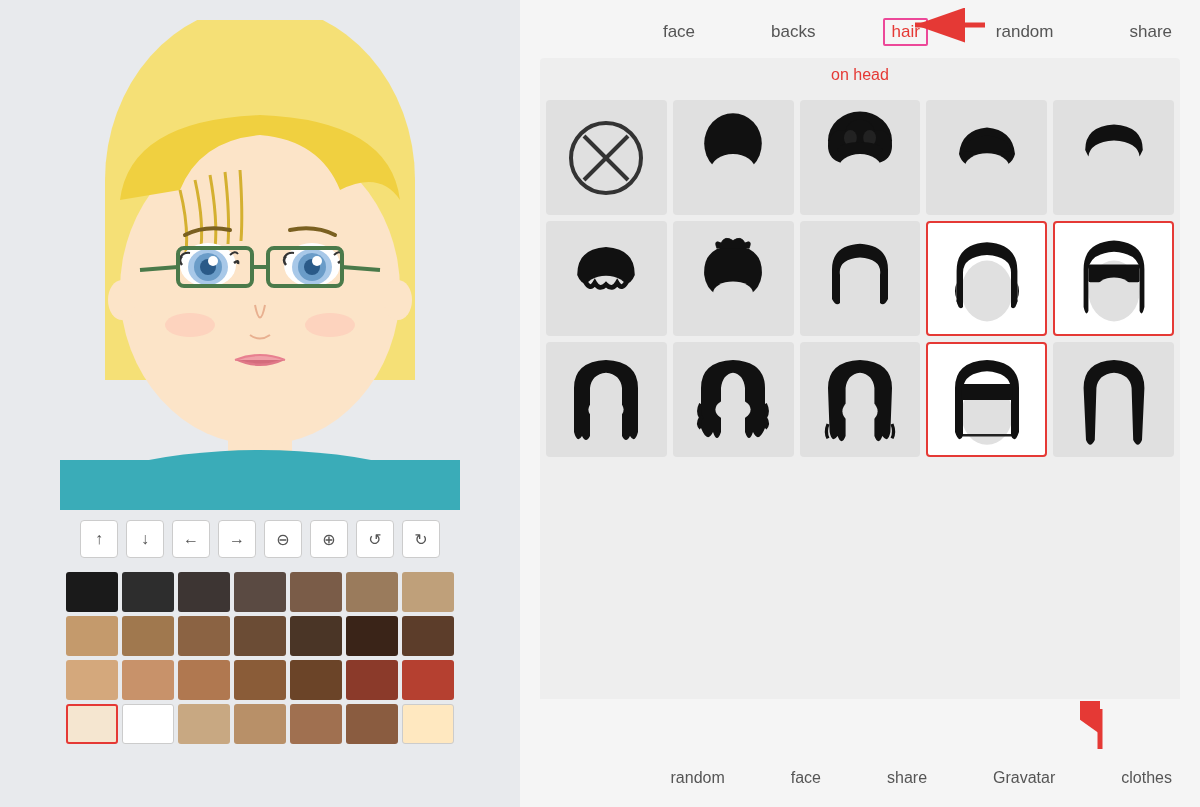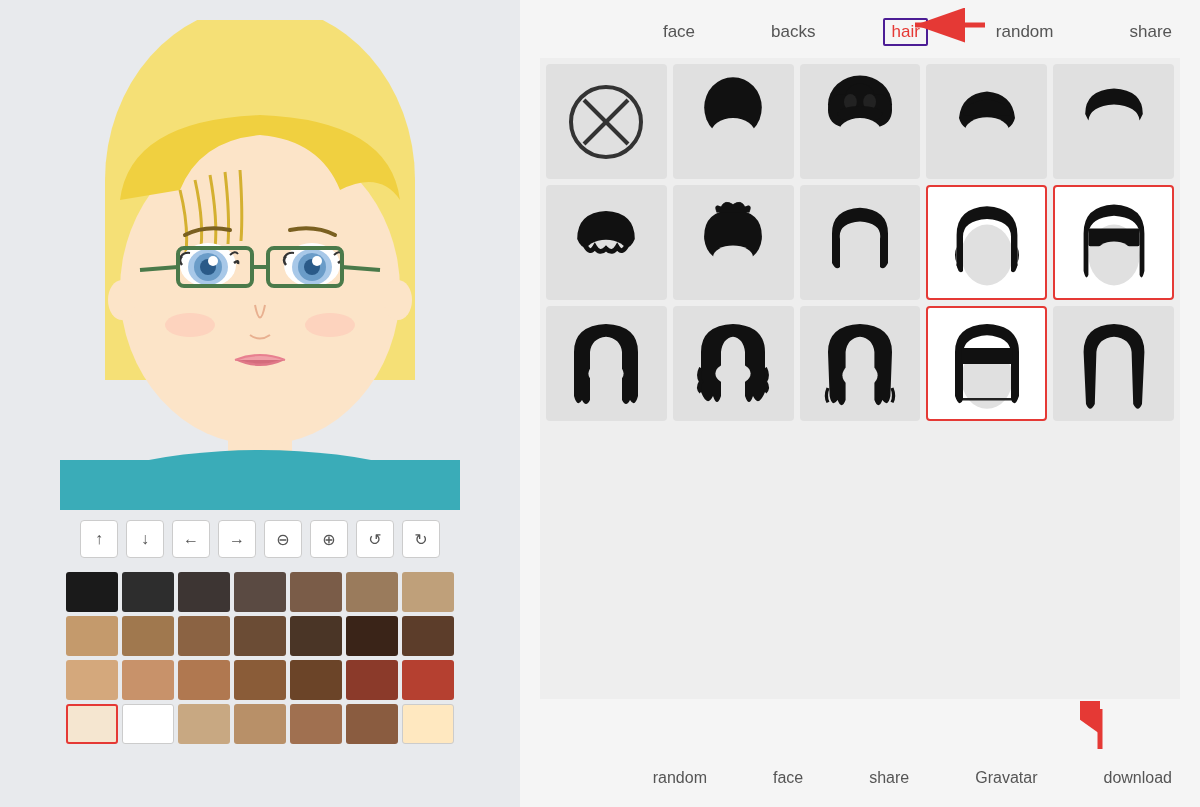--- a/index.html
+++ b/index.html
@@ -100,21 +100,21 @@
     .nav-item {
       font-size: 17px;
       color: #555;
       cursor: pointer;
       padding: 4px 8px;
       border-radius: 2px;
     }
 
     .nav-item.active {
       color: #e53935;
-      border: 2px solid #4c1d95;
+      border: 2px solid #ec4899;
       padding: 2px 6px;
     }
 
     .section-label {
       text-align: center;
       font-size: 16px;
       color: #e53935;
       padding: 8px 0 10px;
       background: #eeeeee;
       border-radius: 4px 4px 0 0;
@@ -318,20 +318,21 @@
   </div>
 
   <div class="top-nav">
     <span class="nav-item">face</span>
     <span class="nav-item">backs</span>
     <span class="nav-item active">hair</span>
     <span class="nav-item">random</span>
     <span class="nav-item">share</span>
   </div>
 
+  <div class="section-label">on head</div>
 
   <div class="hair-grid-container">
     <div class="hair-grid">
 
       <div class="hair-cell none-cell">
         <svg viewBox="0 0 80 80" width="70" height="70">
           <circle cx="40" cy="40" r="35" fill="none" stroke="#333" stroke-width="4"></circle>
           <line x1="18" y1="18" x2="62" y2="62" stroke="#333" stroke-width="4"></line>
           <line x1="62" y1="18" x2="18" y2="62" stroke="#333" stroke-width="4"></line>
         </svg>
@@ -488,15 +489,15 @@
       </defs>
       <line x1="20" y1="48" x2="20" y2="8" stroke="#e53935" stroke-width="5" marker-end="url(#arrowhead2)"></line>
     </svg>
   </div>
 
   <div class="bottom-nav">
     <span class="bottom-btn">random</span>
     <span class="bottom-btn">face</span>
     <span class="bottom-btn">share</span>
     <span class="bottom-btn">Gravatar</span>
-    <span class="bottom-btn">download</span>
+    <span class="bottom-btn">clothes</span>
   </div>
 </div>
 
 </body></html>

